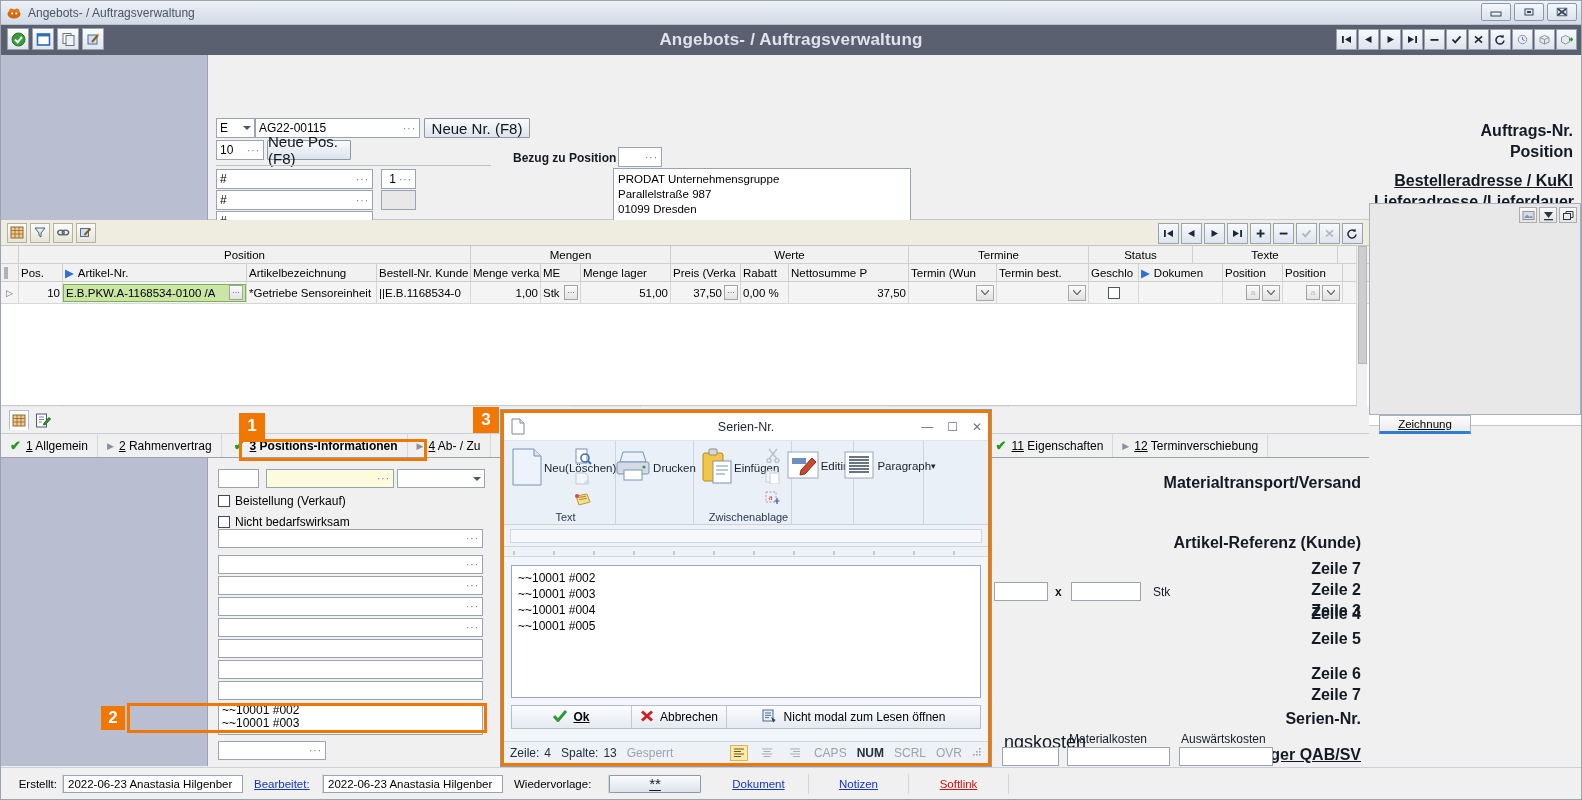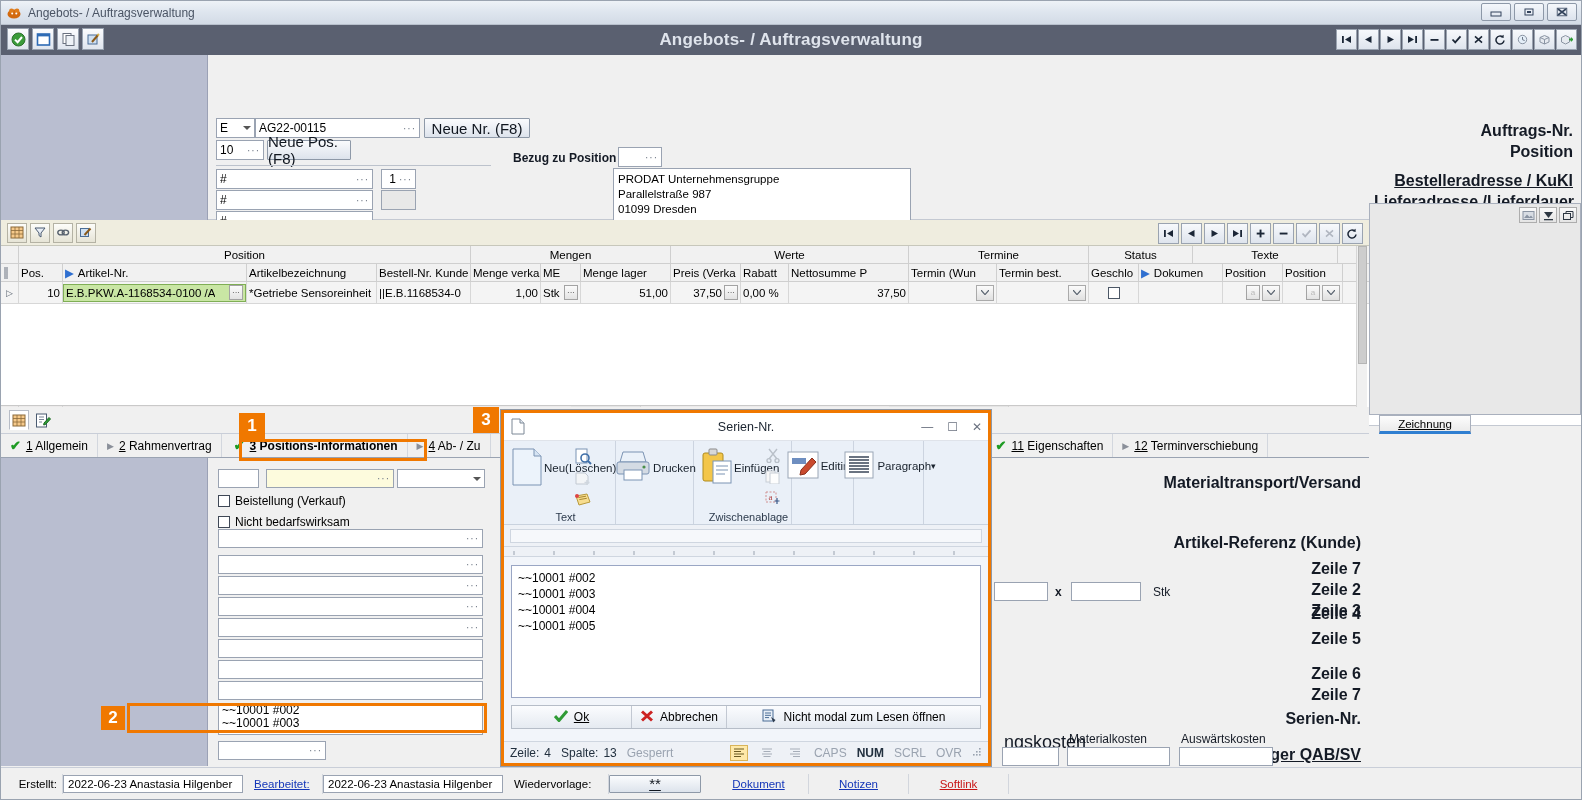--- a/index.html
+++ b/index.html
@@ -1098,21 +1098,21 @@
         </g>
       </svg>
     </div>
 
     <div class="mtextarea">~~10001 #002
 ~~10001 #003
 ~~10001 #004
 ~~10001 #005</div>
 
     <div class="mbtnrow">
-      <div class="mbtn" style="width:120px;">
+      <div class="mbtn" style="width:120px;font-weight:bold;">
         <span>
           <svg width="14" height="12" viewBox="0 0 14 12">
               <path d="M1 6 L5 10.5 L13 1" stroke="#2f9b35" stroke-width="3" fill="none"></path>
             </svg>
         </span>
         <span style="text-decoration:underline;">Ok</span>
       </div>
       <div class="mbtn" style="width:95px;">
         <span>
           <svg width="14" height="12" viewBox="0 0 14 12">

